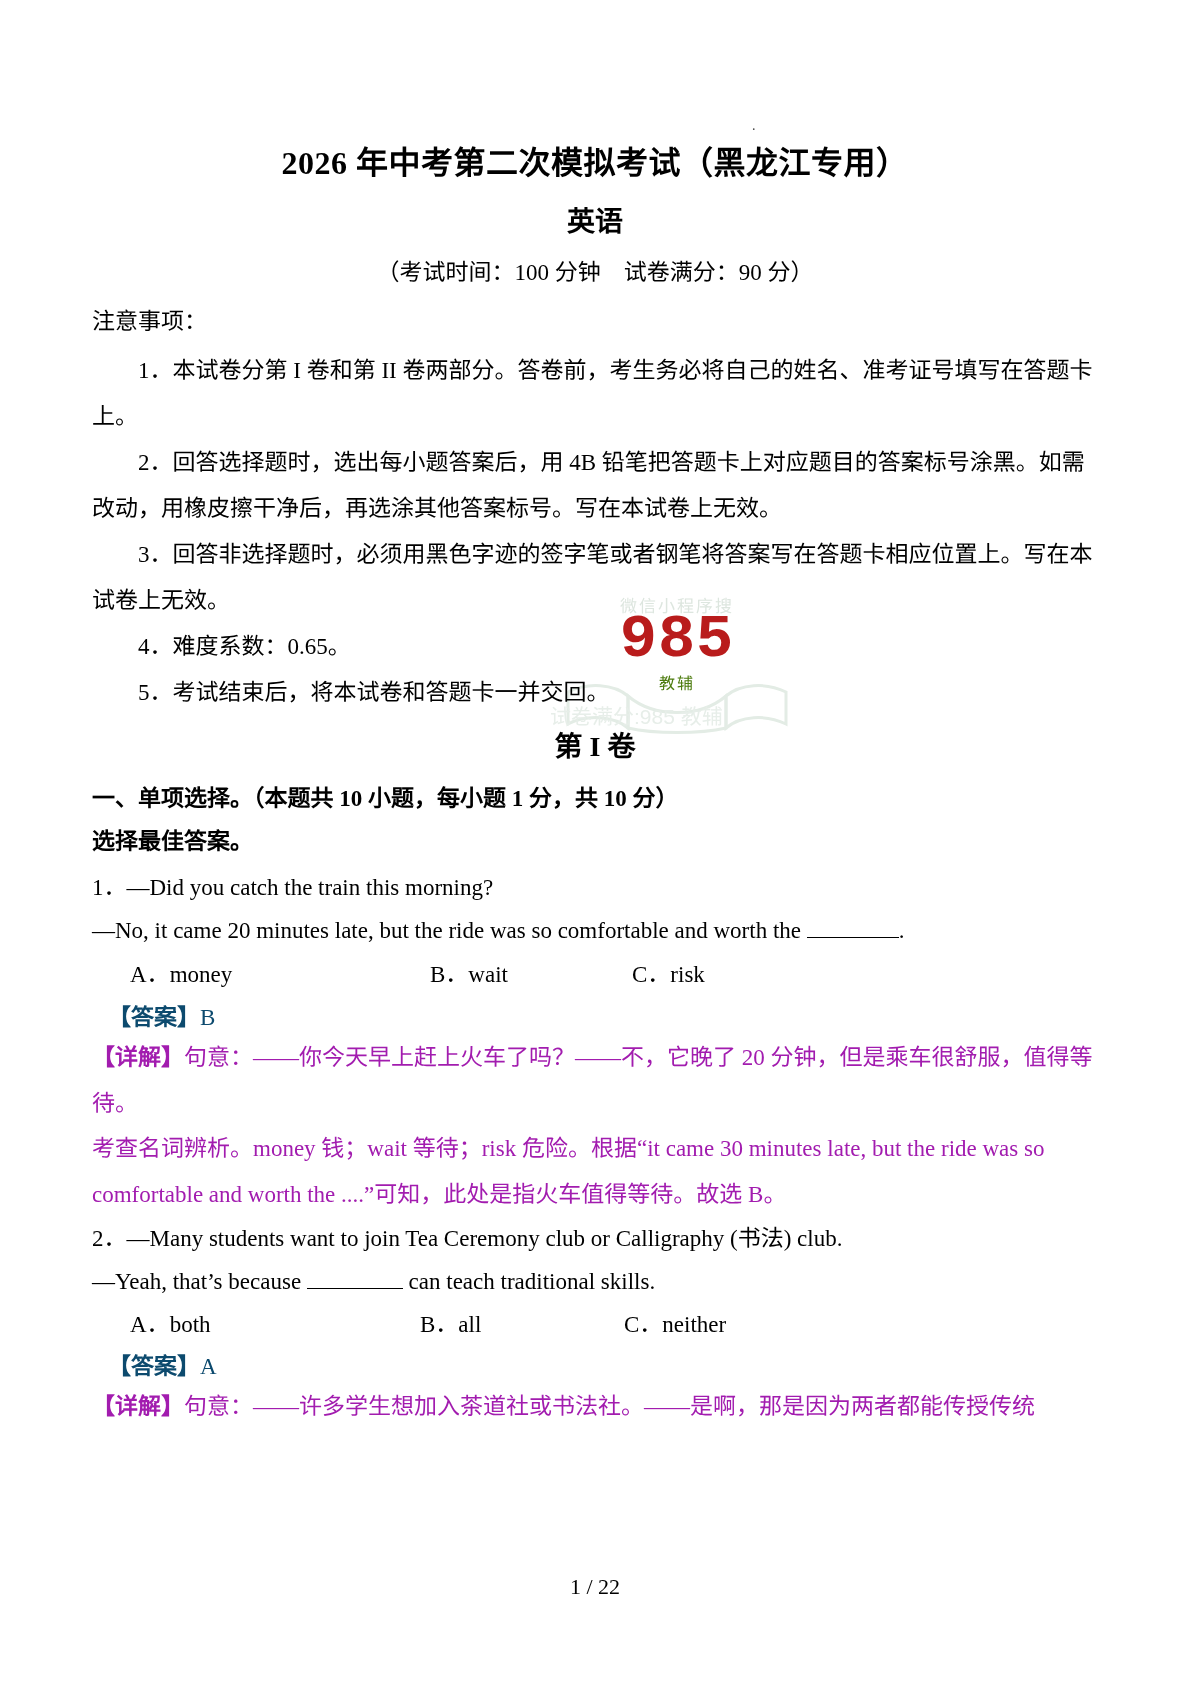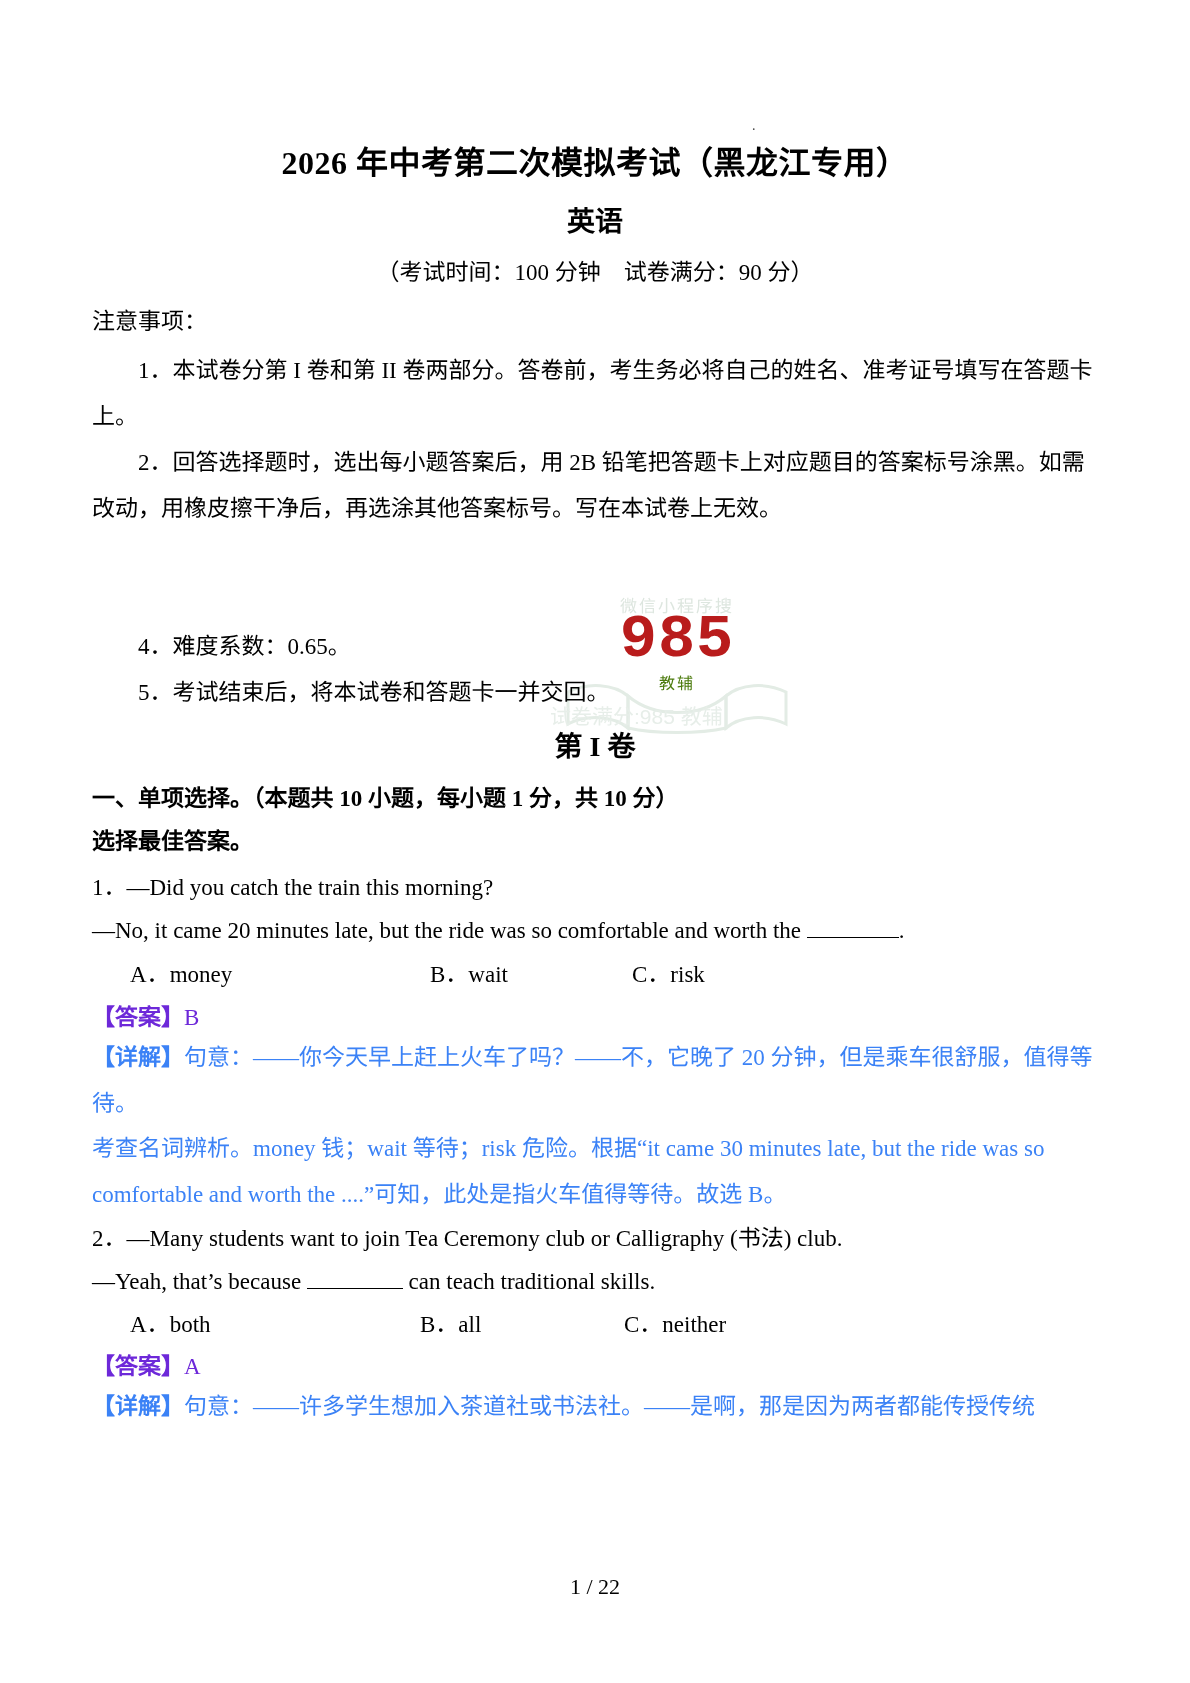--- a/index.html
+++ b/index.html
@@ -189,34 +189,34 @@
     position: absolute;
     white-space: nowrap;
   }
   .blank {
     display: inline-block;
     border-bottom: 1.6px solid #000;
     vertical-align: baseline;
   }
   .ans {
     position: absolute;
-    left: 0;
-    font-size: 23px;
-    color: #6d28d9;
+    left: 16px;
+    font-size: 23px;
+    color: #0c4a6e;
     white-space: nowrap;
     z-index: 2;
   }
   .ans b { font-weight: bold; }
   .expl {
     position: absolute;
     left: 0;
     width: 1010px;
     font-size: 23px;
     line-height: 46px;
-    color: #3b82f6;
+    color: #a21caf;
     z-index: 2;
   }
   .expl b { font-weight: bold; }
 
   .footer {
     position: absolute;
     left: 0; top: 1574px; width: 1006px;
     text-align: center;
     font-size: 22px;
     z-index: 2;
@@ -240,21 +240,22 @@
     </div>
     <div class="wm-line">试卷满分:985 教辅</div>
 
     <div class="dot-mark">.</div>
     <div class="doc-title">2026 年中考第二次模拟考试（黑龙江专用）</div>
     <div class="doc-subject">英语</div>
     <div class="doc-meta">（考试时间：100 分钟　试卷满分：90 分）</div>
 
     <div class="notice-head">注意事项：</div>
     <div class="para indent" style="top:348px;">1．本试卷分第 I 卷和第 II 卷两部分。答卷前，考生务必将自己的姓名、准考证号填写在答题卡上。</div>
-    <div class="para indent" style="top:440px;">2．回答选择题时，选出每小题答案后，用 2B 铅笔把答题卡上对应题目的答案标号涂黑。如需改动，用橡皮擦干净后，再选涂其他答案标号。写在本试卷上无效。</div>
+    <div class="para indent" style="top:440px;">2．回答选择题时，选出每小题答案后，用 4B 铅笔把答题卡上对应题目的答案标号涂黑。如需改动，用橡皮擦干净后，再选涂其他答案标号。写在本试卷上无效。</div>
+    <div class="para indent" style="top:532px;">3．回答非选择题时，必须用黑色字迹的签字笔或者钢笔将答案写在答题卡相应位置上。写在本试卷上无效。</div>
     <div class="para indent" style="top:624px;">4．难度系数：0.65。</div>
     <div class="para indent" style="top:670px;">5．考试结束后，将本试卷和答题卡一并交回。</div>
 
     <div class="volume-head">第 I 卷</div>
 
     <div class="section-head">一、单项选择。（本题共 10 小题，每小题 1 分，共 10 分）</div>
     <div class="section-sub">选择最佳答案。</div>
 
     <div class="q-line" style="top:867px;">
       <span>1．</span><span>—Did you catch the train this morning?</span>

